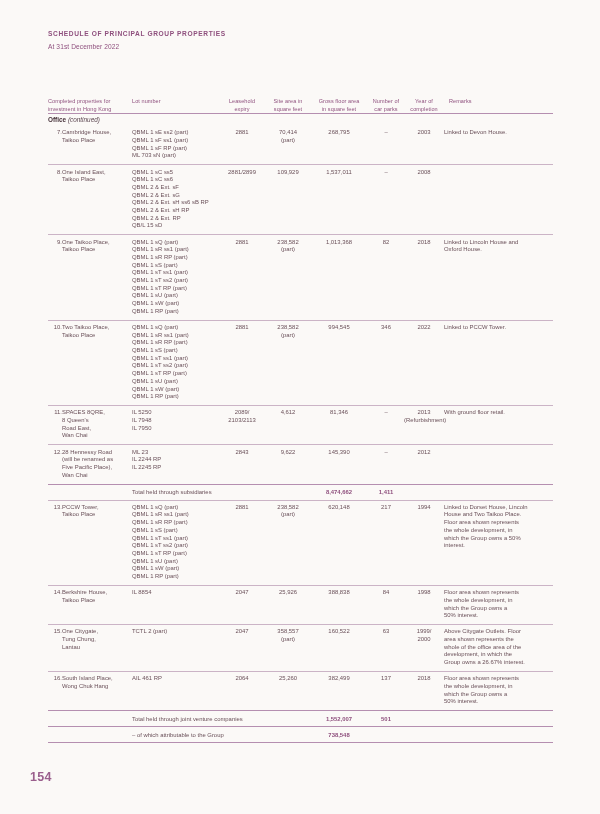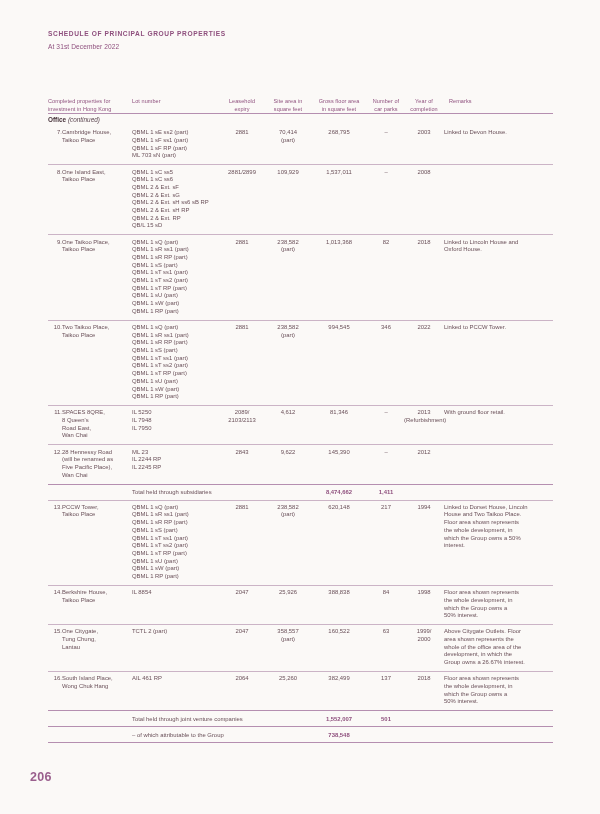--- a/index.html
+++ b/index.html
@@ -514,14 +514,14 @@
             <td></td>
             <td></td>
           </tr>
           <tr class="closing">
             <td colspan="9"></td>
           </tr>
         </tbody>
     </table>
   </div>
 
-  <div class="page-num">206</div>
+  <div class="page-num">154</div>
 </div>
 
 </body></html>

